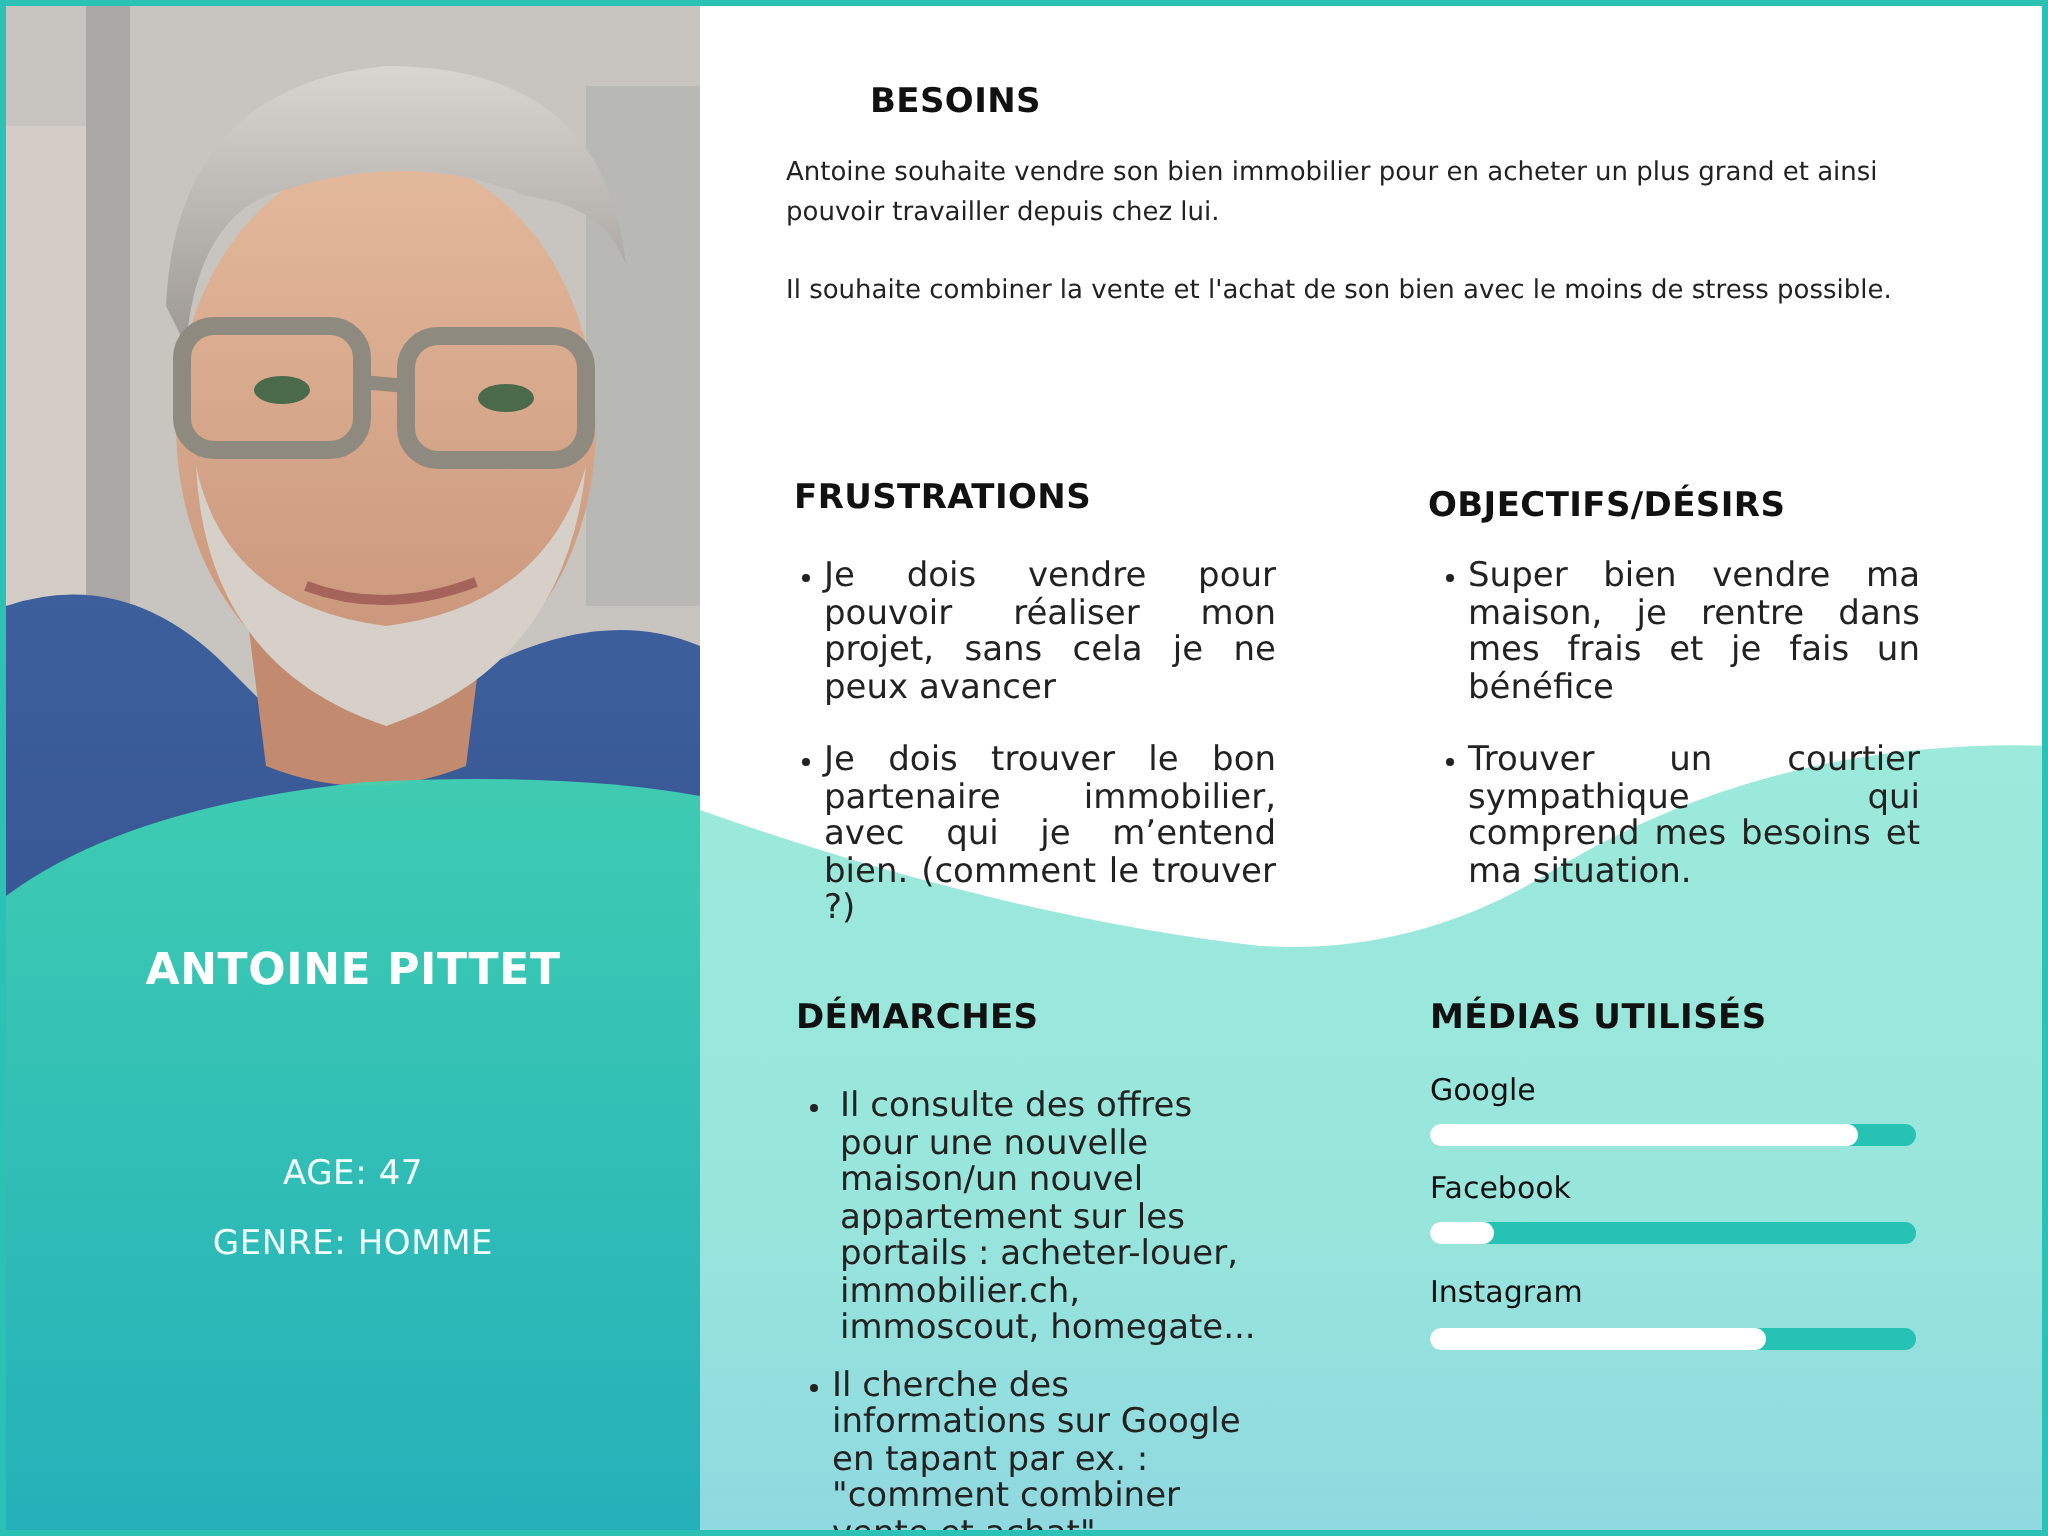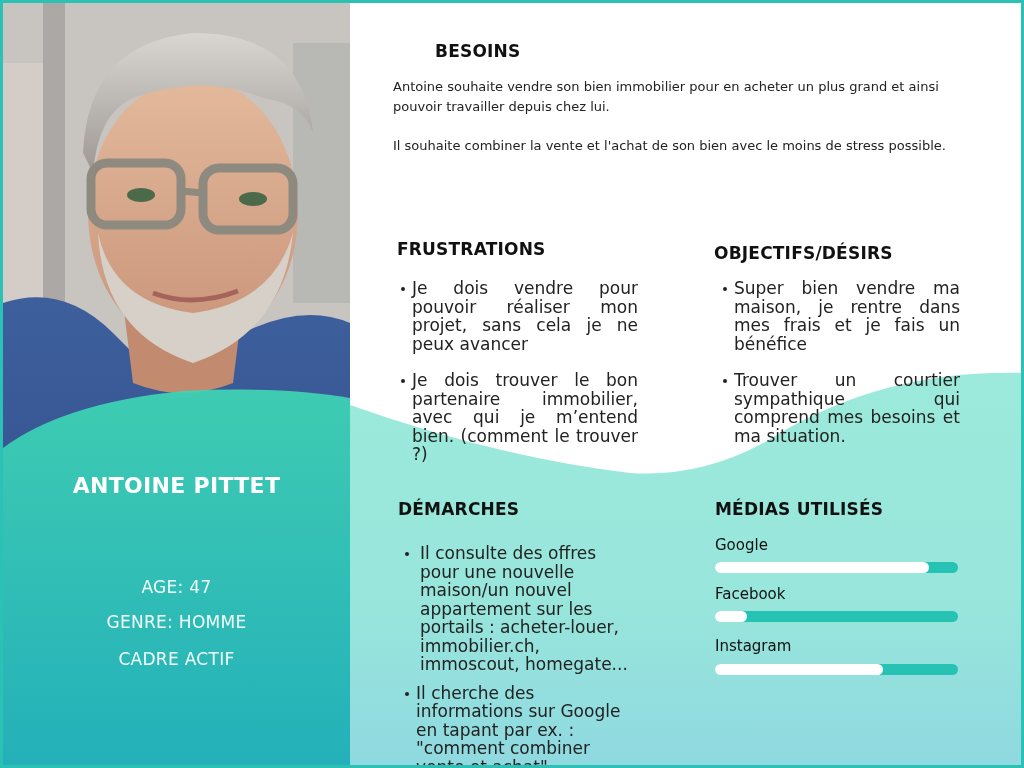--- a/index.html
+++ b/index.html
@@ -111,21 +111,20 @@
           <stop offset="0" stop-color="#3fd4b4"></stop>
           <stop offset="1" stop-color="#23b8bd"></stop>
         </linearGradient>
       </defs>
       <path d="M0 445 Q 60 400 180 388 Q 280 383 347 395 L 347 762 L 0 762 Z" fill="url(#tealOv)" opacity="0.93"></path>
     </svg>
 
     <div class="name">ANTOINE PITTET</div>
     <div class="meta" style="top:574px;text-align:center;">AGE: 47</div>
     <div class="meta" style="top:609px;">GENRE: HOMME</div>
-    <div class="meta" style="top:646px;">CADRE ACTIF</div>
   </div>
 
   <svg class="right-bg" width="677" height="762" viewBox="0 0 677 762">
     <defs>
       <linearGradient id="waveGrad" x1="0" y1="0" x2="0" y2="1">
         <stop offset="0" stop-color="#9ceadb"></stop>
         <stop offset="0.6" stop-color="#98e5dc"></stop>
         <stop offset="1" stop-color="#8fd9e0"></stop>
       </linearGradient>
     </defs>

